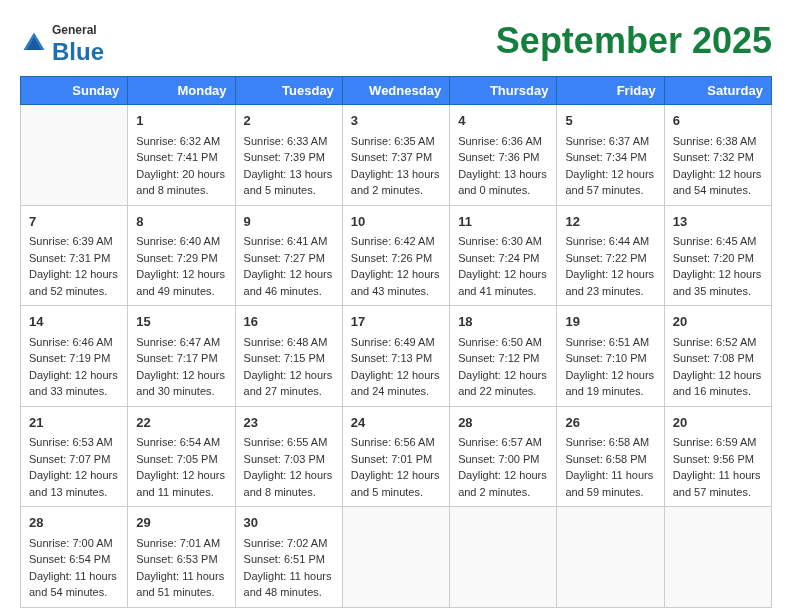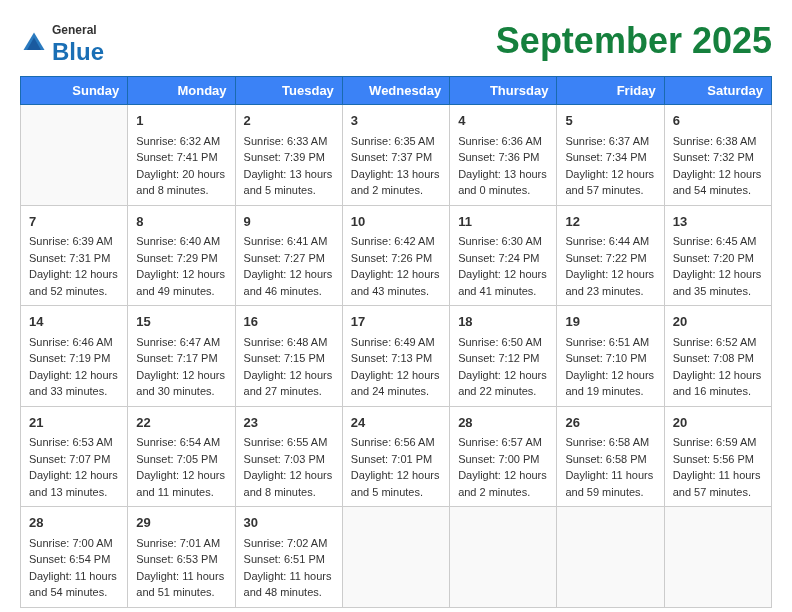--- a/index.html
+++ b/index.html
@@ -209,21 +209,21 @@
         <td><span class="day-number">28</span>
         <span>Sunrise: 6:57 AM</span><br>
         <span>Sunset: 7:00 PM</span><br>
         <span>Daylight: 12 hours and 2 minutes.</span></td>
         <td><span class="day-number">26</span>
         <span>Sunrise: 6:58 AM</span><br>
         <span>Sunset: 6:58 PM</span><br>
         <span>Daylight: 11 hours and 59 minutes.</span></td>
         <td><span class="day-number">20</span>
         <span>Sunrise: 6:59 AM</span><br>
-        <span>Sunset: 5:56 PM</span><br>
+        <span>Sunset: 9:56 PM</span><br>
         <span>Daylight: 11 hours and 57 minutes.</span></td>
       </tr>
       <tr>
         <td><span class="day-number">28</span>
         <span>Sunrise: 7:00 AM</span><br>
         <span>Sunset: 6:54 PM</span><br>
         <span>Daylight: 11 hours and 54 minutes.</span></td>
         <td><span class="day-number">29</span>
         <span>Sunrise: 7:01 AM</span><br>
         <span>Sunset: 6:53 PM</span><br>

